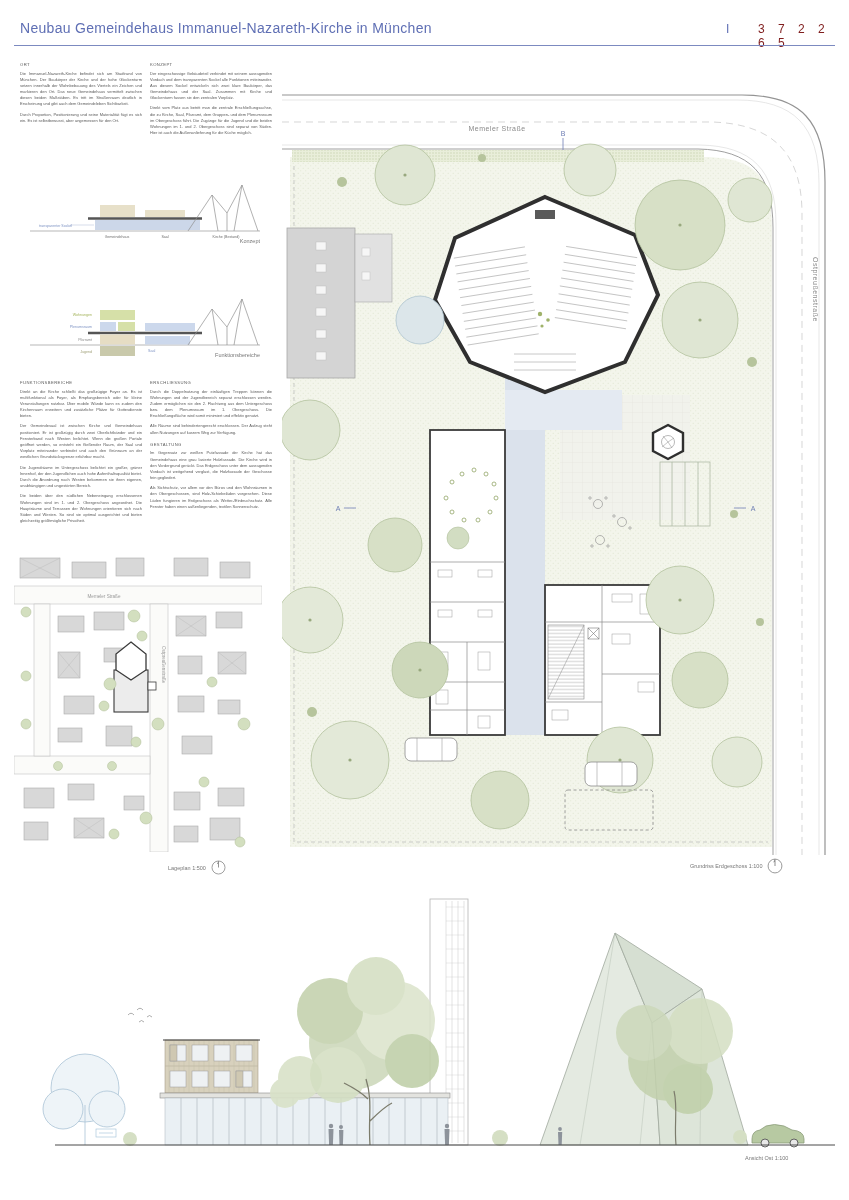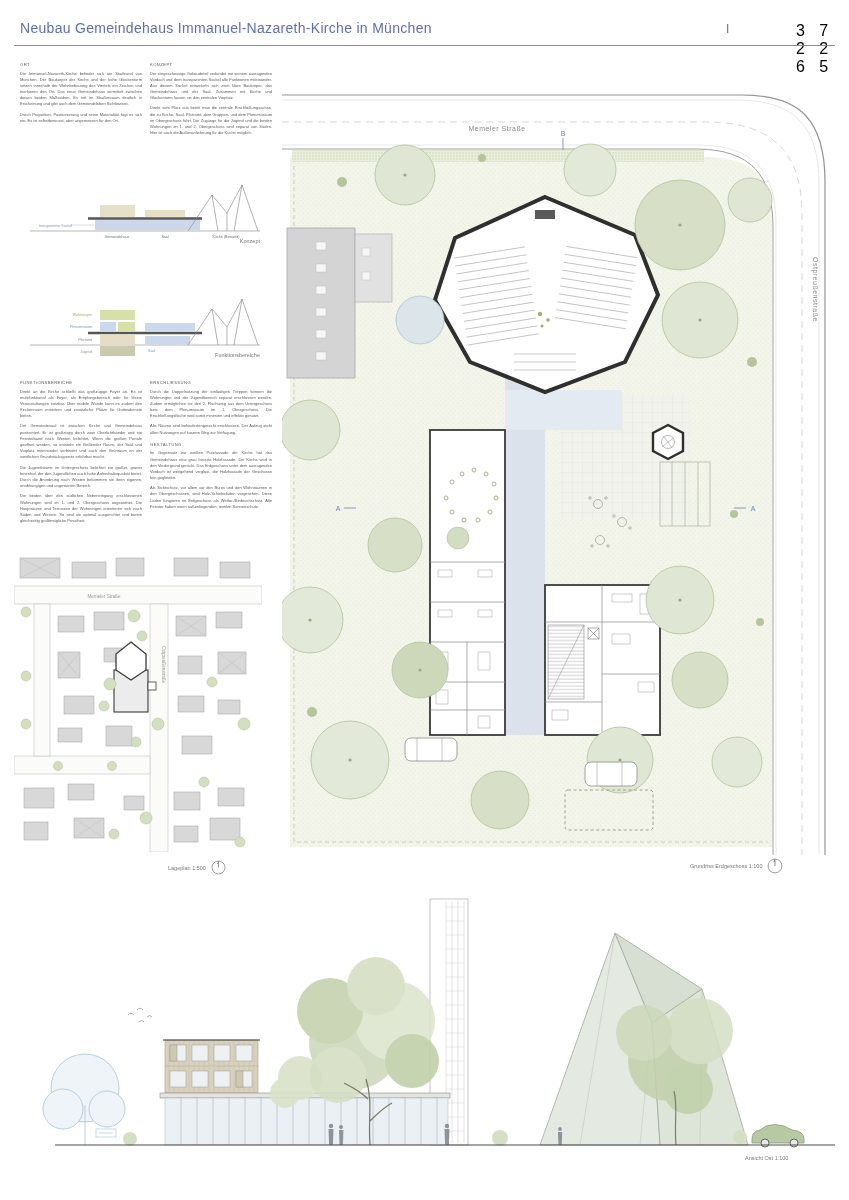--- a/index.html
+++ b/index.html
@@ -1,21 +1,21 @@
 <!DOCTYPE html>
 <html><head>
 <meta charset="utf-8">
 <style>
   html,body{margin:0;padding:0;background:#fff;}
   .board{position:relative;width:849px;height:1200px;background:#ffffff;overflow:hidden;
          font-family:"Liberation Sans", sans-serif;color:#444;}
   
   .hdr-title{position:absolute;left:20px;top:20px;font-size:14px;letter-spacing:.3px;color:#5f6fb4;}
   .hdr-sep{position:absolute;left:726px;top:22px;font-size:12px;color:#5f6fb4;}
-  .hdr-code{position:absolute;left:796px;top:22px;font-size:16px;letter-spacing:5px;color:#000000;}
+  .hdr-code{position:absolute;left:758px;top:22px;font-size:12px;letter-spacing:5px;color:#7f1d1d;}
   .hdr-rule{position:absolute;left:14px;top:45px;width:821px;height:1px;background:#7c8ac0;}
   
   .tcol{position:absolute;width:122px;font-size:4px;line-height:1.55;color:#5a5a5a;text-align:justify;}
   .tcol h4{margin:0 0 2px 0;font-size:4.2px;font-weight:normal;letter-spacing:.4px;color:#5a5a5a;}
   .tcol p{margin:0 0 4px 0;}
   .cap{position:absolute;font-size:5.5px;color:#777;display:flex;align-items:center;gap:5px;}
   .cap .txt{white-space:nowrap;}
   svg text{font-family:"Liberation Sans", sans-serif;}
   .dg-label{font-size:3.6px;fill:#6d6d6d;}
   .street{font-size:7px;fill:#8a8a8a;letter-spacing:.5px;}

